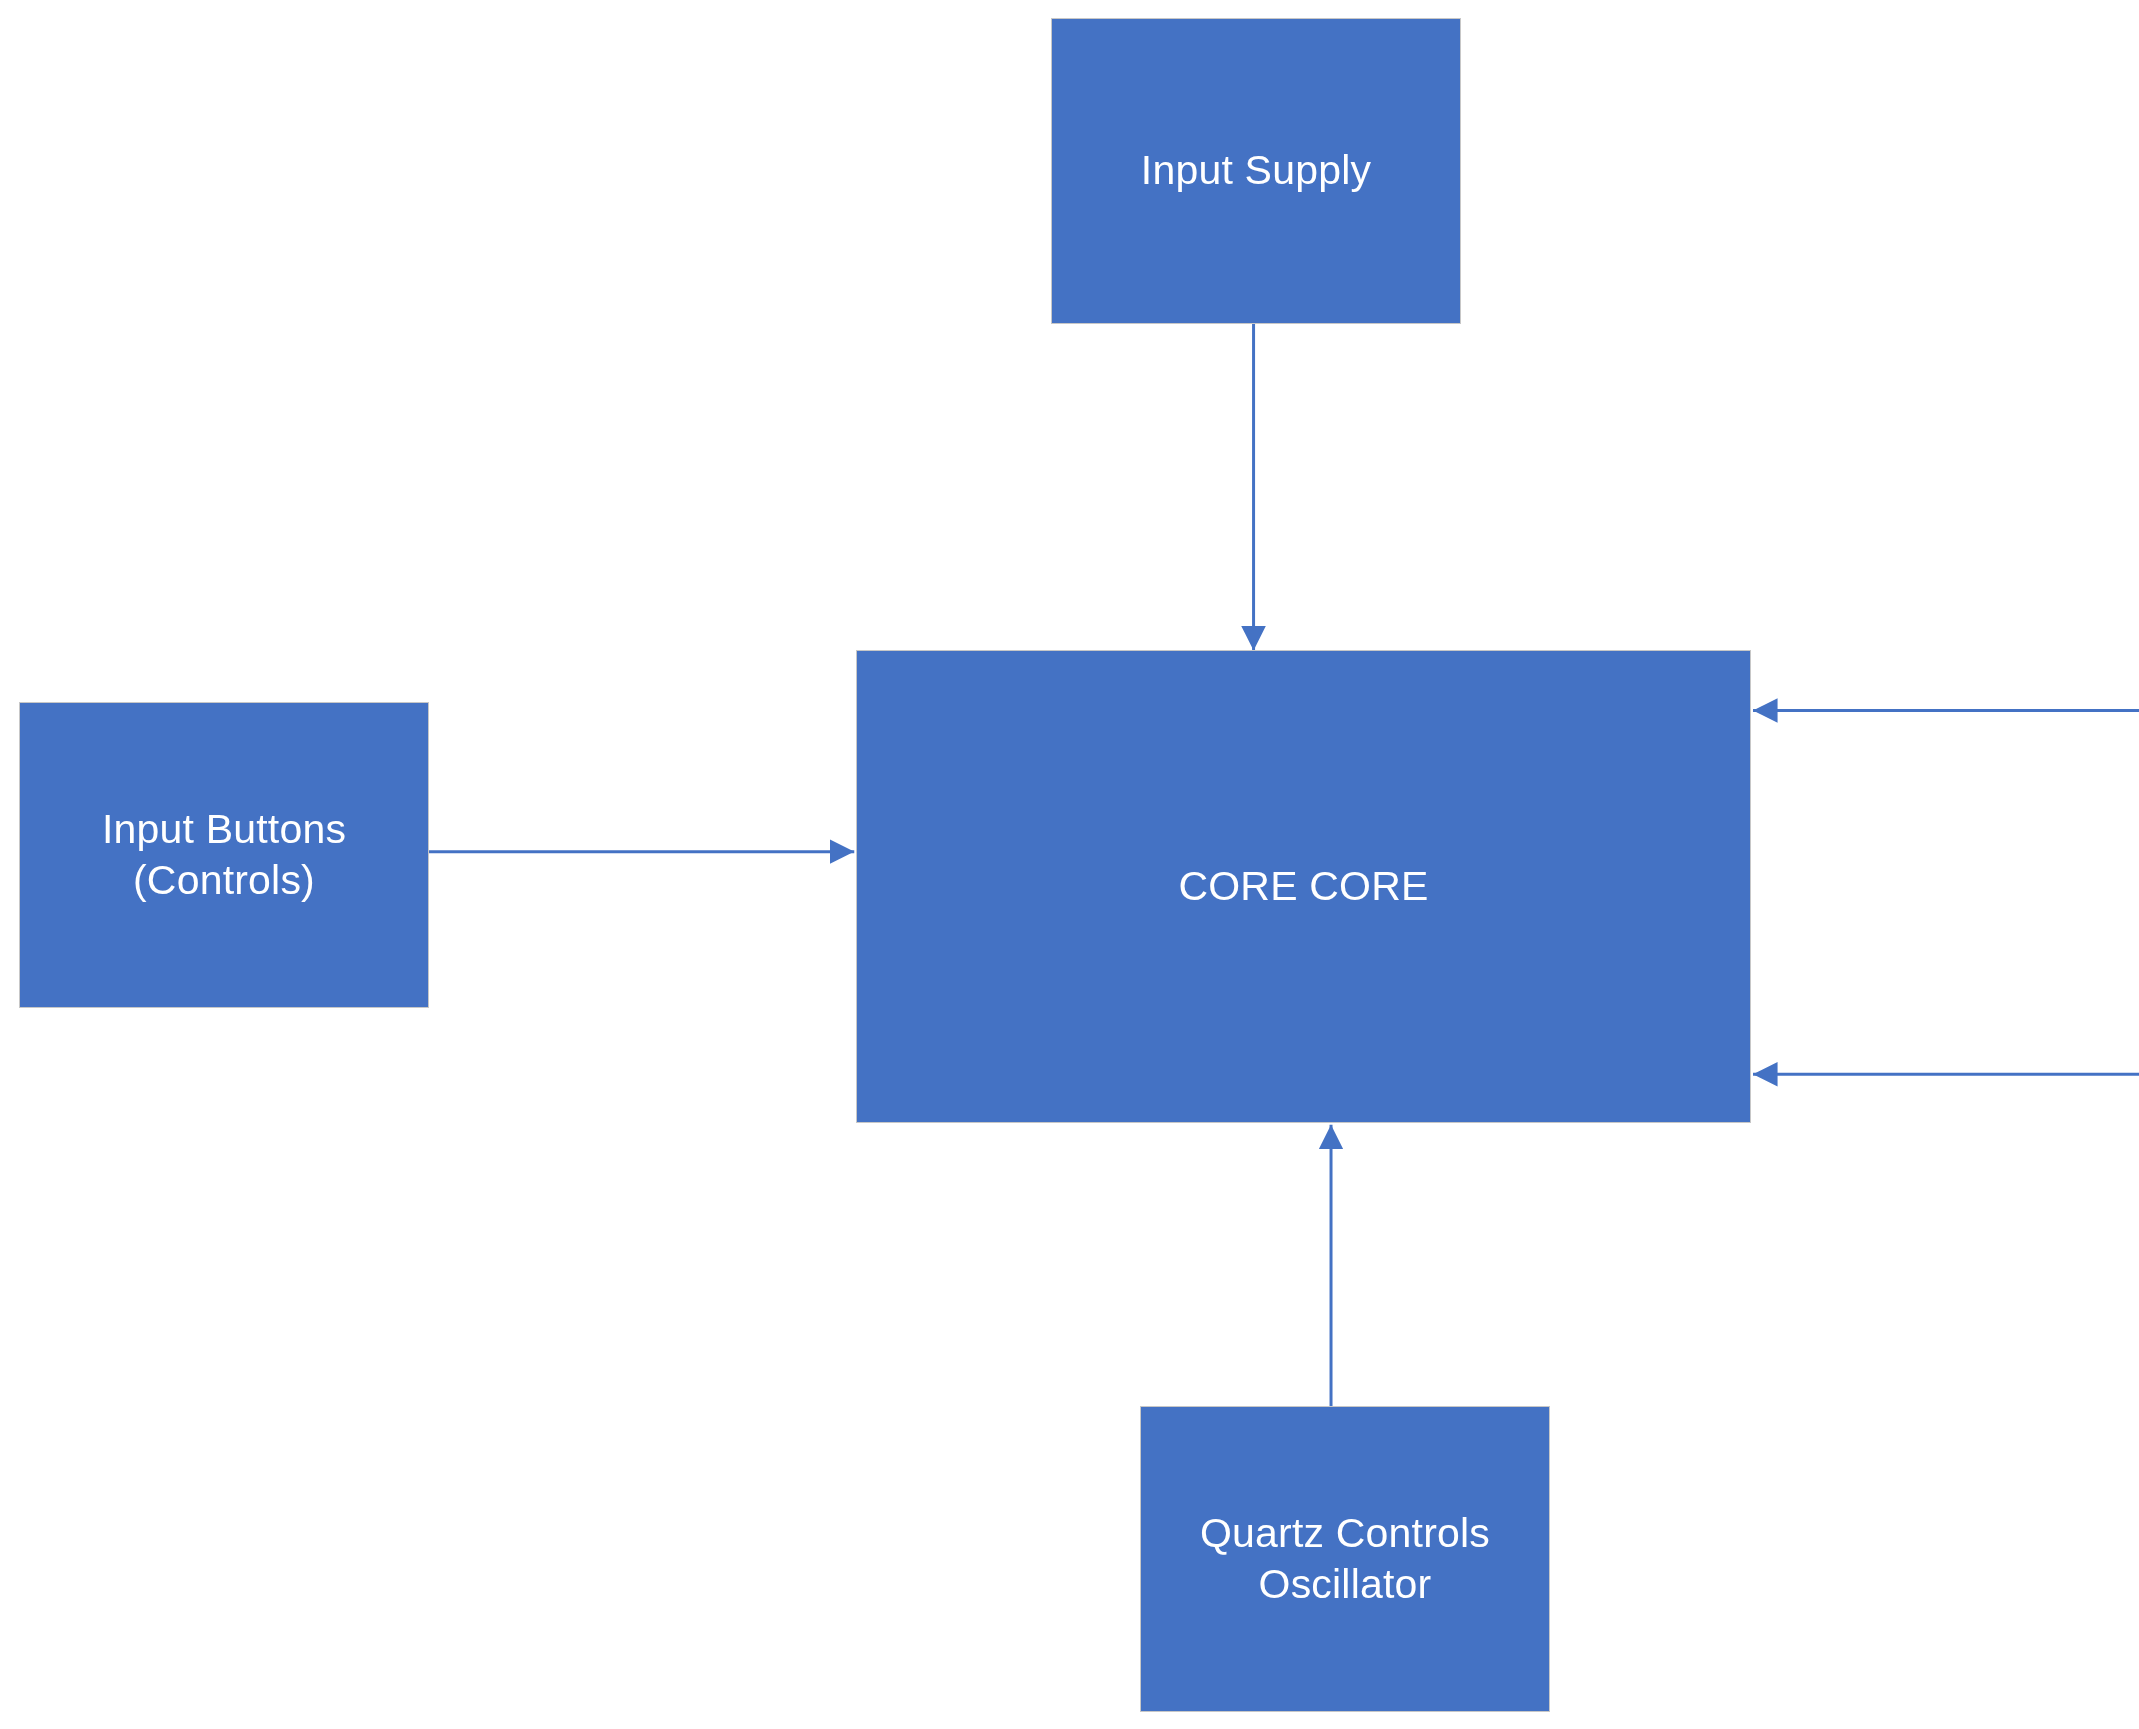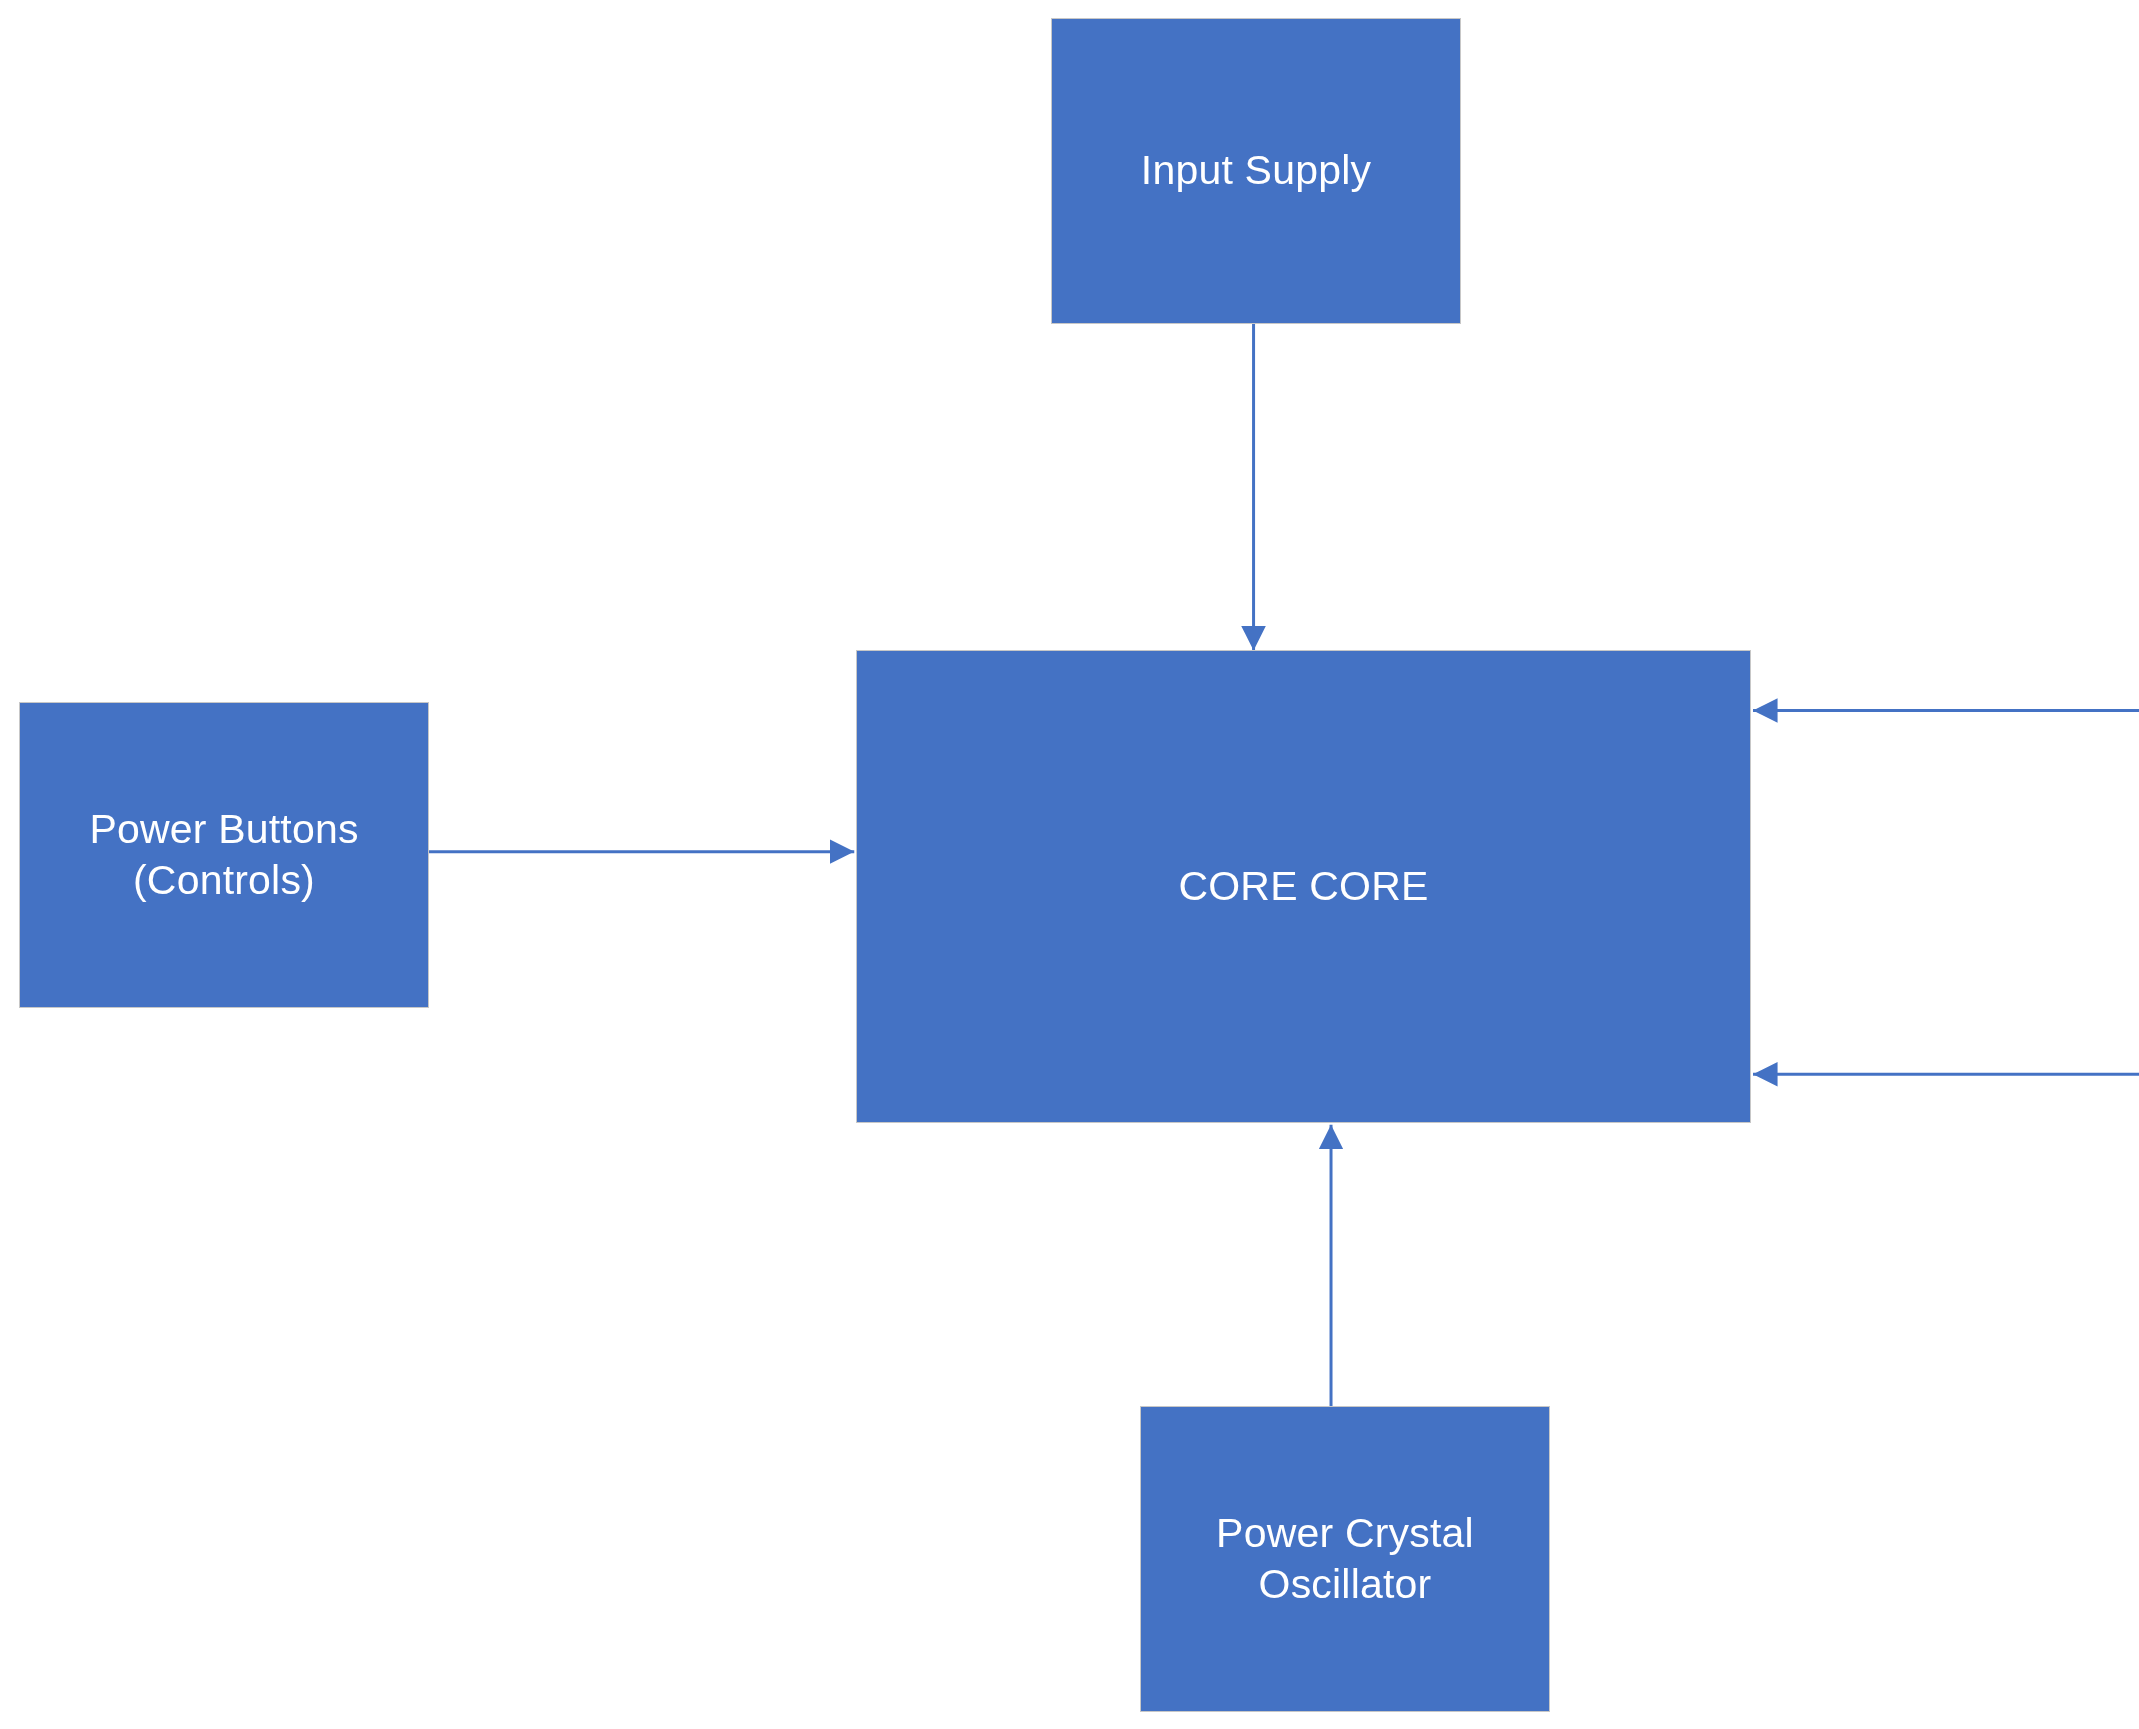--- a/index.html
+++ b/index.html
@@ -61,23 +61,23 @@
 
   <div class="node" style="left: 1051px; top: 18px; width: 410px; height: 306px;">
     <span class="node-label">Input Supply</span>
   </div>
 
   <div class="node" style="left: 856px; top: 650px; width: 895px; height: 473px;">
     <span class="node-label">CORE CORE</span>
   </div>
 
   <div class="node" style="left: 19px; top: 702px; width: 410px; height: 306px;">
-    <span class="node-label">Power Buttons
+    <span class="node-label">Input Buttons
 (Controls)</span>
   </div>
 
   <div class="node" style="left: 1140px; top: 1406px; width: 410px; height: 306px;">
-    <span class="node-label">Power Crystal
+    <span class="node-label">Quartz Controls
 Oscillator</span>
   </div>
 
 </div>
 
 
 </body></html>

